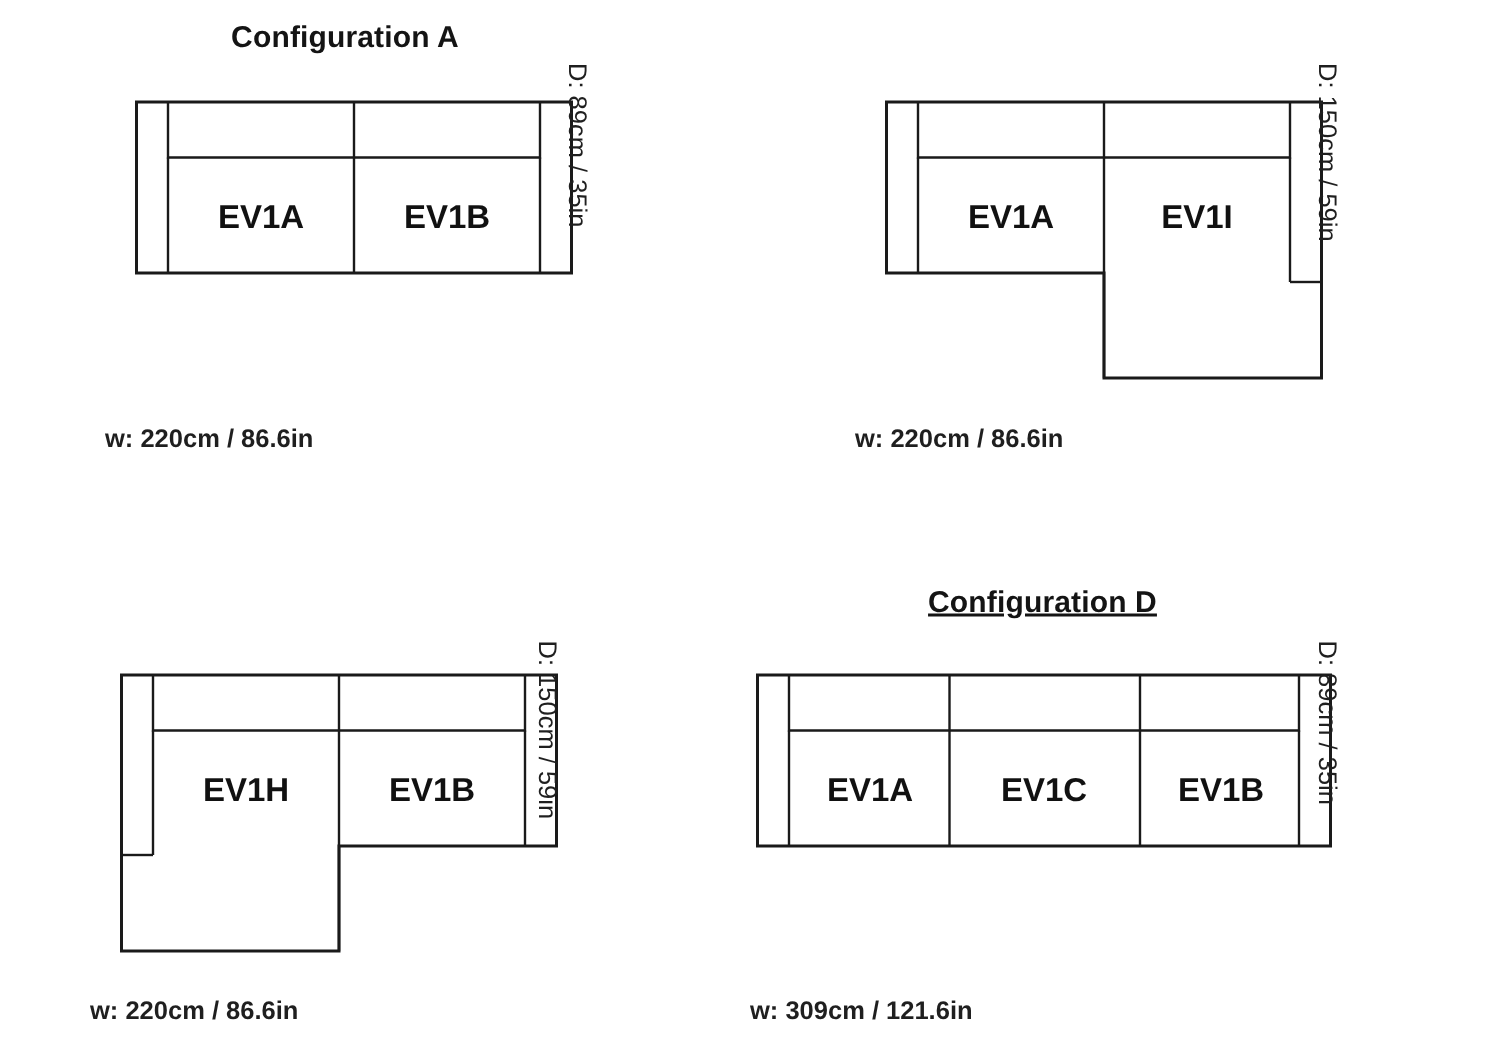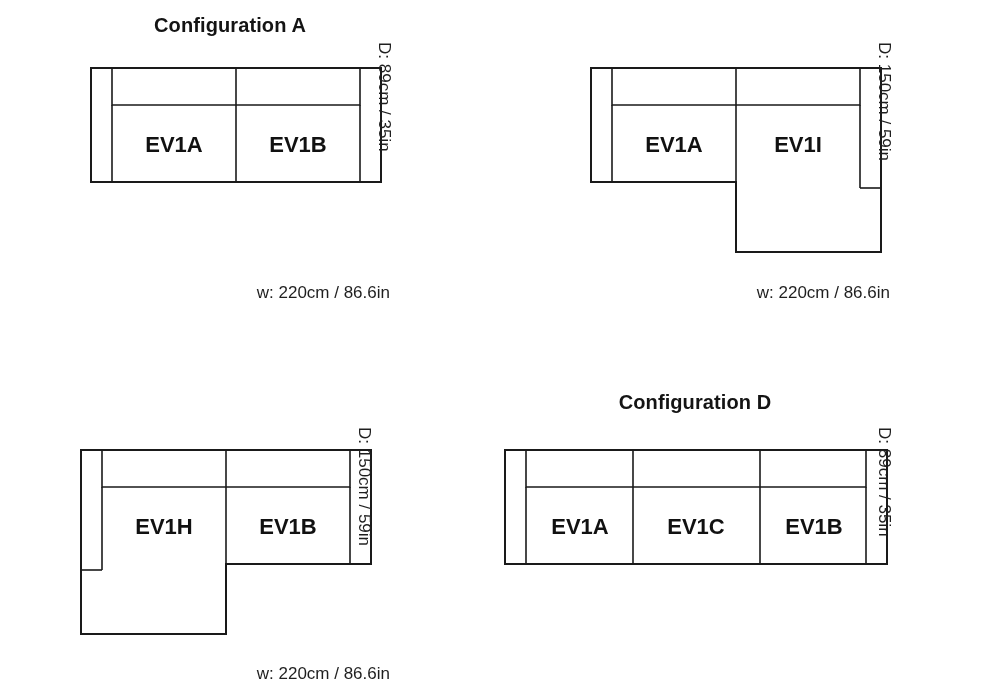--- a/index.html
+++ b/index.html
@@ -34,23 +34,23 @@
     font-size: 20px;
     font-weight: bold;
     letter-spacing: 0.1px;
     color: #141414;
     white-space: nowrap;
   }
   .width-label {
     position: absolute;
     left: 0;
     width: 100%;
-    text-align: right;
+    text-align: left;
     font-size: 17px;
-    font-weight: normal;
+    font-weight: bold;
     color: #1f1f1f;
     white-space: nowrap;
   }
   .depth-label {
     position: absolute;
     font-size: 17px;
     color: #1f1f1f;
     white-space: nowrap;
     transform-origin: left top;
     transform: rotate(90deg);
@@ -158,21 +158,21 @@
       <text class="module-label" x="208" y="86">EV1B</text>
     </svg>
 
     <div class="depth-label" style="left:314px; top:50px;">D: 150cm / 59in</div>
 
     <div class="width-label" style="top:287px;">w: 220cm / 86.6in</div>
   </div>
 
   <div class="config" style="left:500px; top:377px; width:390px; height:323px;">
 
-    <div class="config-title" style="top:14px;">Configuration D</div>
+    <div class="config-title" style="top:14px;text-decoration:underline;">Configuration D</div>
 
     <svg class="sofa-svg" style="left:4px; top:65px;" width="384" height="130" viewBox="0 0 384 130">
 
       <path class="outline" d="M 1,8 L 383,8 L 383,122 L 1,122 Z"></path>
 
       <path class="inner" d="M 22,8 L 22,45 L 362,45 L 362,8"></path>
 
       <path class="inner" d="M 22,45 L 22,122"></path>
 
       <path class="inner" d="M 362,45 L 362,122"></path>
@@ -180,15 +180,16 @@
       <path class="inner" d="M 129,8 L 129,122"></path>
       <path class="inner" d="M 256,8 L 256,122"></path>
 
       <text class="module-label" x="76" y="86">EV1A</text>
       <text class="module-label" x="192" y="86">EV1C</text>
       <text class="module-label" x="310" y="86">EV1B</text>
     </svg>
 
     <div class="depth-label" style="left:394px; top:50px;">D: 89cm / 35in</div>
 
+    <div class="width-label" style="top:287px;">w: 309cm / 121.6in</div>
   </div>
 
 </div>
 
 </body></html>

